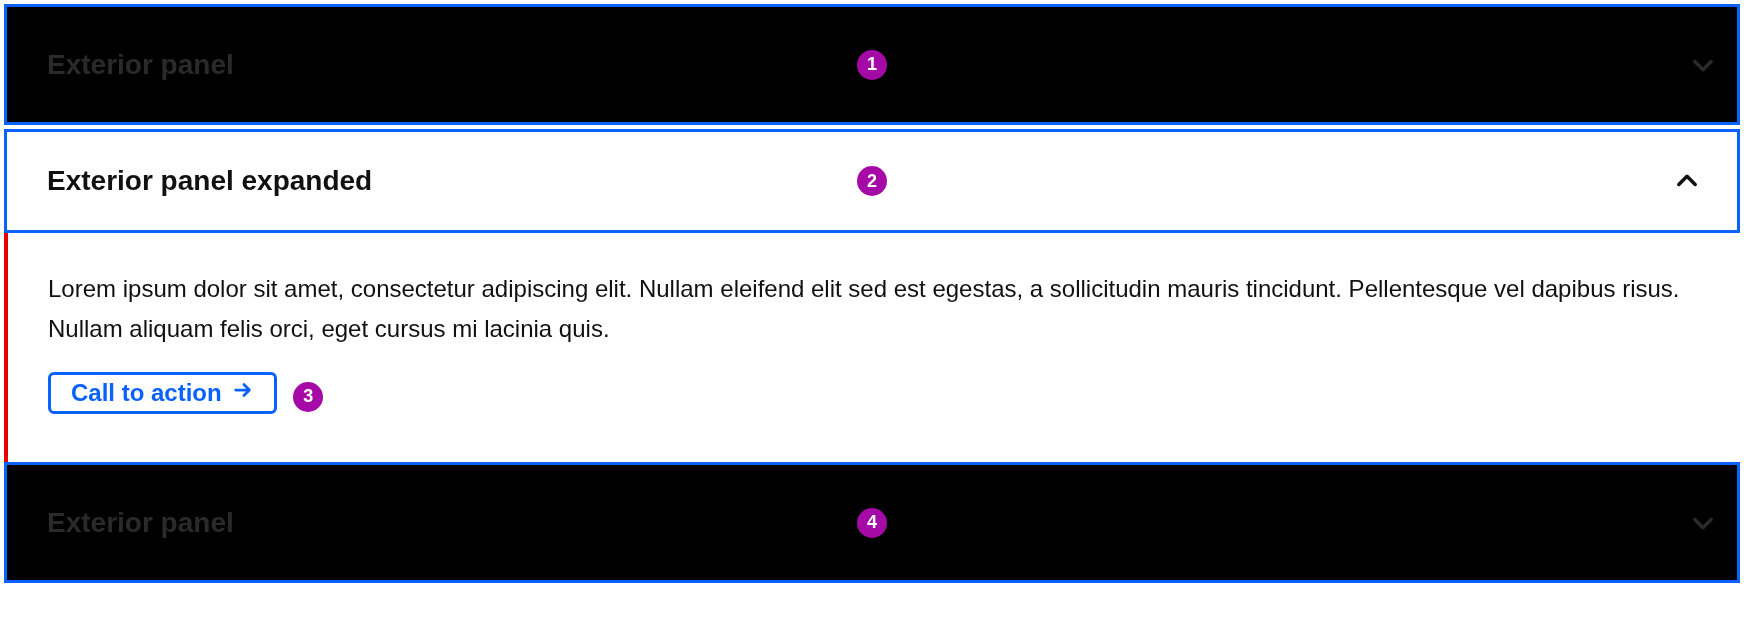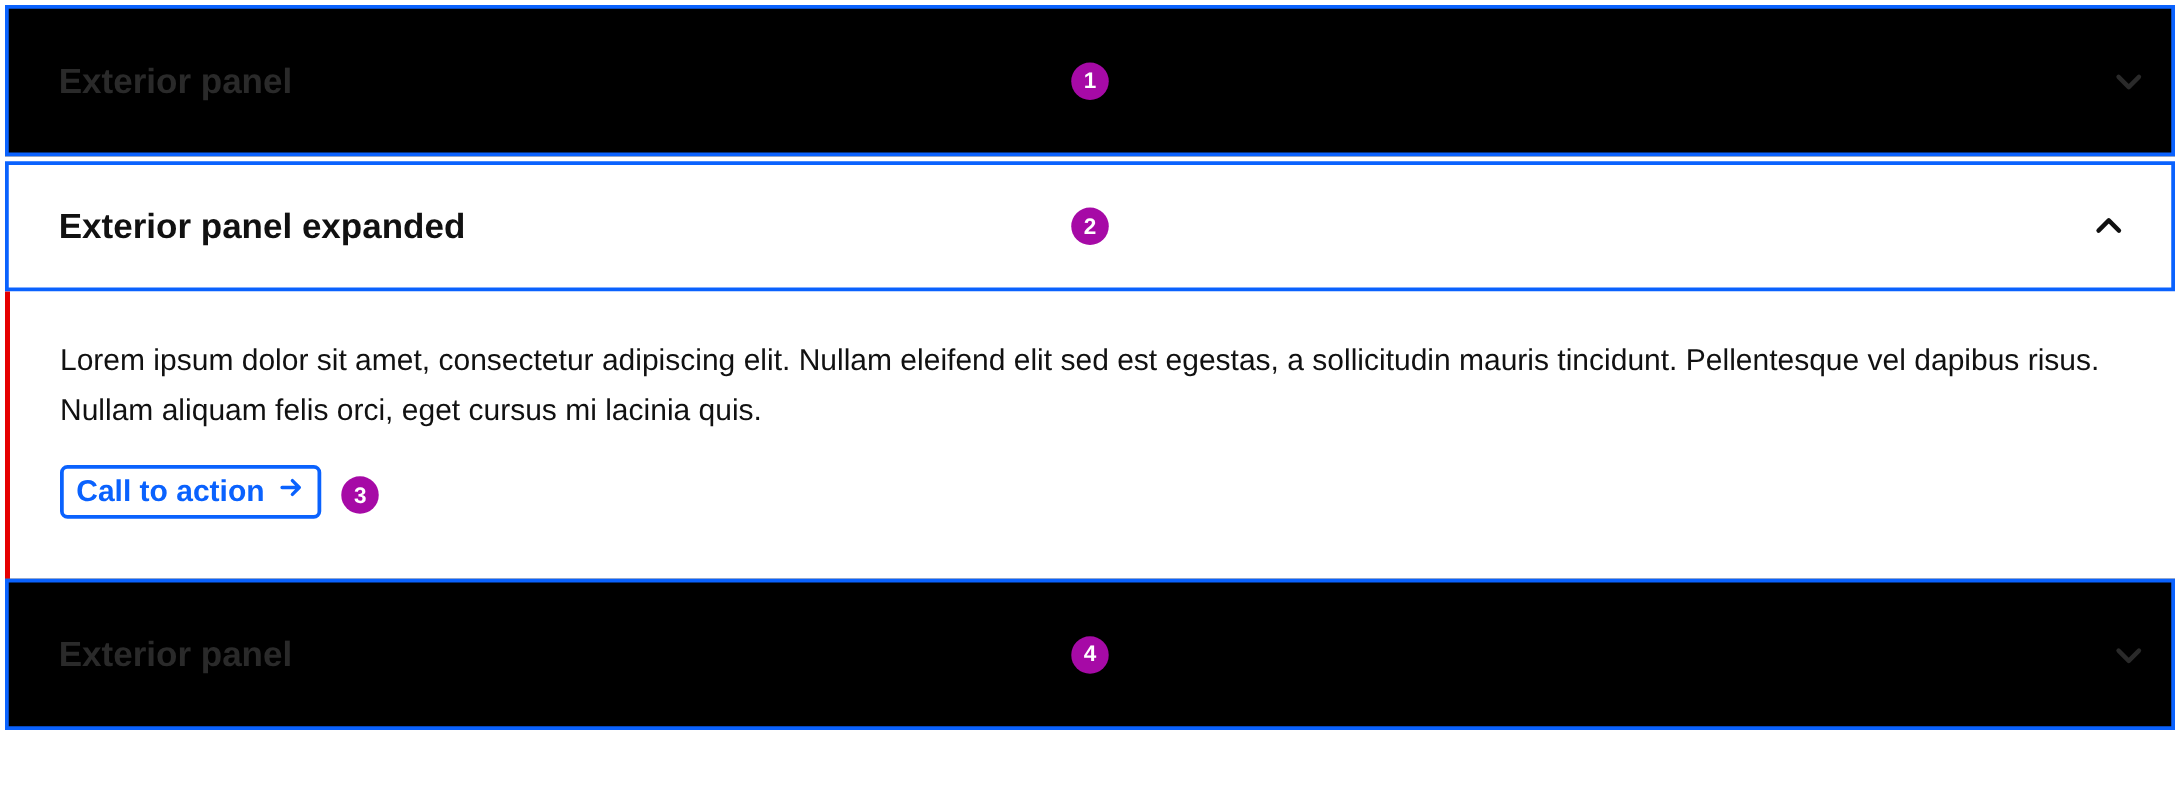--- a/index.html
+++ b/index.html
@@ -62,21 +62,21 @@
     .cta-link {
       display: inline-flex;
       align-items: center;
       gap: 10px;
       color: #0a62fe;
       font-size: 24px;
       font-weight: 700;
       text-decoration: none;
       border: 3px solid #0a62fe;
       border-radius: 6px;
-      padding: 4px 10px;
+      padding: 4px 20px;
       cursor: pointer;
     }
 
     .chevron { display: inline-flex; }
     .chevron.dark svg path { stroke: #2a2a2a; }
     .chevron.light svg path { stroke: #111; }
 
     .badge {
       position: absolute;
       left: 50%;

